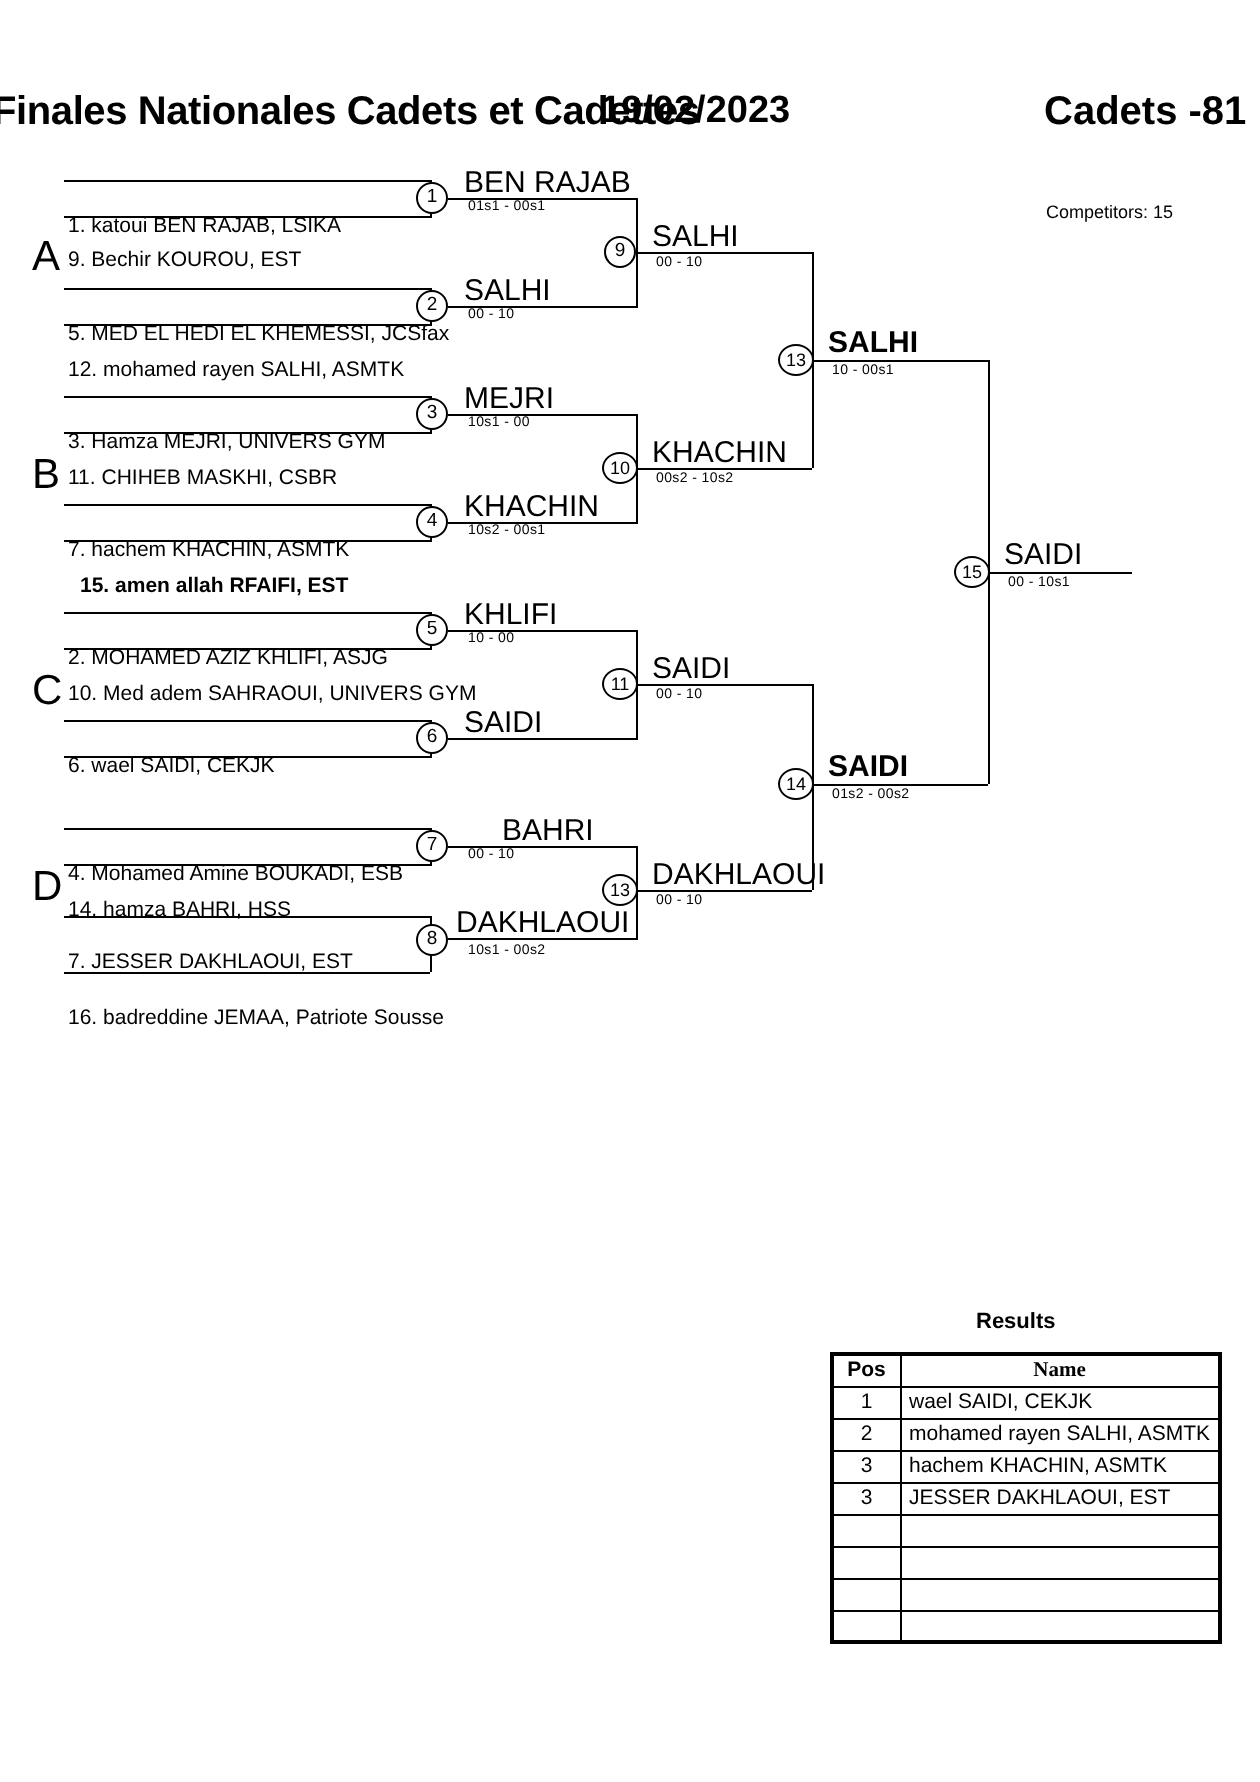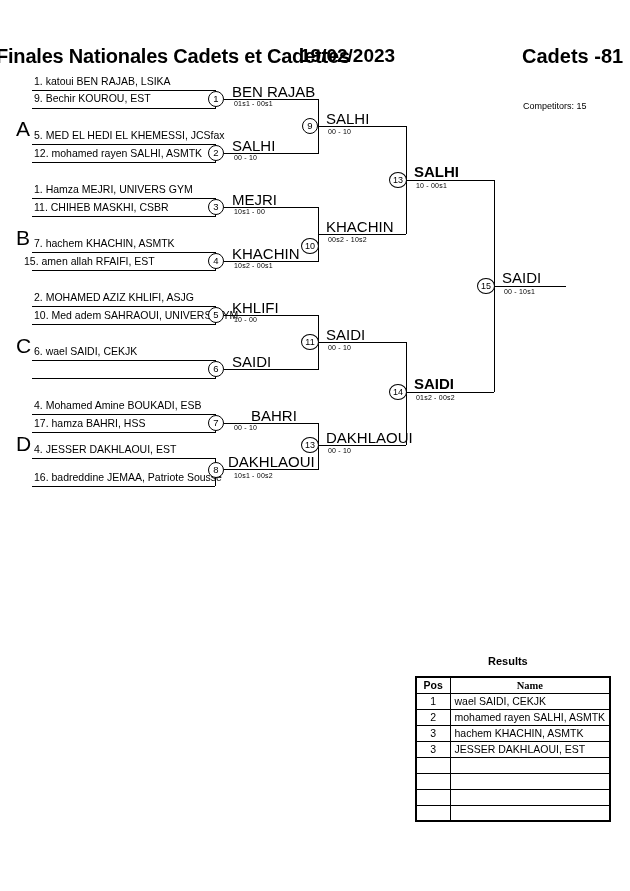--- a/index.html
+++ b/index.html
@@ -8,21 +8,21 @@
 
   .abs{position:absolute;}
 
   
   #event-title{left:-4px;top:45px;font-size:20px;font-weight:bold;white-space:nowrap;letter-spacing:-0.2px;}
   #event-date{left:300px;top:45px;font-size:19px;font-weight:bold;white-space:nowrap;}
   #category-title{left:522px;top:45px;font-size:20px;font-weight:bold;white-space:nowrap;}
   #competitors-count{left:523px;top:69px;font-size:9px;white-space:nowrap;margin-top:32px;}
 
   
-  .seed-label{font-size:10.5px;white-space:nowrap;line-height:11px;}
+  .seed-label{font-size:10.5px;white-space:nowrap;line-height:11px;margin-top:32px;}
   .hline{background:#000;height:1px;}
   .vline{background:#000;width:1px;}
   .winner-name{font-size:15px;white-space:nowrap;line-height:11px;}
   .winner-name.bold{font-weight:bold;}
   .score{font-size:7px;white-space:nowrap;line-height:8px;letter-spacing:0.2px;}
   .group-letter{font-size:21px;line-height:21px;}
 
   .match-num{
     width:16px;height:16px;border:1px solid #000;border-radius:50%;
     background:#fff;font-size:9.5px;line-height:14px;text-align:center;
@@ -66,33 +66,33 @@
 <div class="abs seed-label" style="left:34px;top:130px;">5. MED EL HEDI EL KHEMESSI, JCSfax</div>
 <div class="abs hline" style="left:32px;top:144px;width:183px;"></div>
 <div class="abs seed-label" style="left:34px;top:148px;">12. mohamed rayen SALHI, ASMTK</div>
 <div class="abs hline" style="left:32px;top:162px;width:183px;"></div>
 <div class="abs vline" style="left:215px;top:144px;height:19px;"></div>
 <div class="abs match-num" style="left:208px;top:145px;">2</div>
 <div class="abs winner-name" style="left:232px;top:140px;">SALHI</div>
 <div class="abs hline" style="left:224px;top:153px;width:95px;"></div>
 <div class="abs score" style="left:234px;top:154px;">00 - 10</div>
 
-<div class="abs seed-label" style="left:34px;top:184px;">1. Hamza MEJRI, UNIVERS GYM</div>
+<div class="abs seed-label" style="left:34px;top:184px;">3. Hamza MEJRI, UNIVERS GYM</div>
 <div class="abs hline" style="left:32px;top:198px;width:183px;"></div>
 <div class="abs seed-label" style="left:34px;top:202px;">11. CHIHEB MASKHI, CSBR</div>
 <div class="abs hline" style="left:32px;top:216px;width:183px;"></div>
 <div class="abs vline" style="left:215px;top:198px;height:19px;"></div>
 <div class="abs match-num" style="left:208px;top:199px;">3</div>
 <div class="abs winner-name" style="left:232px;top:194px;">MEJRI</div>
 <div class="abs hline" style="left:224px;top:207px;width:95px;"></div>
 <div class="abs score" style="left:234px;top:208px;">10s1 - 00</div>
 
 <div class="abs seed-label" style="left:34px;top:238px;">7. hachem KHACHIN, ASMTK</div>
 <div class="abs hline" style="left:32px;top:252px;width:183px;"></div>
-<div class="abs seed-label" style="left:24px;top:256px;">15. amen allah RFAIFI, EST</div>
+<div class="abs seed-label" style="left:40px;top:256px;font-weight:bold;">15. amen allah RFAIFI, EST</div>
 <div class="abs hline" style="left:32px;top:270px;width:183px;"></div>
 <div class="abs vline" style="left:215px;top:252px;height:19px;"></div>
 <div class="abs match-num" style="left:208px;top:253px;">4</div>
 <div class="abs winner-name" style="left:232px;top:248px;">KHACHIN</div>
 <div class="abs hline" style="left:224px;top:261px;width:95px;"></div>
 <div class="abs score" style="left:234px;top:262px;">10s2 - 00s1</div>
 
 <div class="abs seed-label" style="left:34px;top:292px;">2. MOHAMED AZIZ KHLIFI, ASJG</div>
 <div class="abs hline" style="left:32px;top:306px;width:183px;"></div>
 <div class="abs seed-label" style="left:34px;top:310px;">10. Med adem SAHRAOUI, UNIVERS GYM</div>
@@ -108,46 +108,46 @@
 <div class="abs seed-label" style="left:34px;top:364px;"></div>
 <div class="abs hline" style="left:32px;top:378px;width:183px;"></div>
 <div class="abs vline" style="left:215px;top:360px;height:19px;"></div>
 <div class="abs match-num" style="left:208px;top:361px;">6</div>
 <div class="abs winner-name" style="left:232px;top:356px;">SAIDI</div>
 <div class="abs hline" style="left:224px;top:369px;width:95px;"></div>
 <div class="abs score" style="left:234px;top:370px;"></div>
 
 <div class="abs seed-label" style="left:34px;top:400px;">4. Mohamed Amine BOUKADI, ESB</div>
 <div class="abs hline" style="left:32px;top:414px;width:183px;"></div>
-<div class="abs seed-label" style="left:34px;top:418px;">17. hamza BAHRI, HSS</div>
+<div class="abs seed-label" style="left:34px;top:418px;">14. hamza BAHRI, HSS</div>
 <div class="abs hline" style="left:32px;top:432px;width:183px;"></div>
 <div class="abs vline" style="left:215px;top:414px;height:19px;"></div>
 <div class="abs match-num" style="left:208px;top:415px;">7</div>
 <div class="abs winner-name" style="left:232px;top:410px;margin-left:19px;">BAHRI</div>
 <div class="abs hline" style="left:224px;top:423px;width:95px;"></div>
 <div class="abs score" style="left:234px;top:424px;">00 - 10</div>
 
-<div class="abs seed-label" style="left:34px;top:444px;">4. JESSER DAKHLAOUI, EST</div>
+<div class="abs seed-label" style="left:34px;top:444px;">7. JESSER DAKHLAOUI, EST</div>
 <div class="abs hline" style="left:32px;top:458px;width:183px;"></div>
 <div class="abs seed-label" style="left:34px;top:472px;">16. badreddine JEMAA, Patriote Sousse</div>
 <div class="abs hline" style="left:32px;top:486px;width:183px;"></div>
 <div class="abs vline" style="left:215px;top:458px;height:28px;"></div>
 <div class="abs match-num" style="left:208px;top:462px;">8</div>
 <div class="abs winner-name" style="left:228px;top:456px;">DAKHLAOUI</div>
 <div class="abs hline" style="left:224px;top:469px;width:95px;"></div>
 <div class="abs score" style="left:234px;top:472px;">10s1 - 00s2</div>
 
 <div class="abs vline" style="left:318px;top:99px;height:55px;"></div>
 <div class="abs match-num" style="left:302px;top:118px;">9</div>
 <div class="abs winner-name" style="left:326px;top:113px;">SALHI</div>
 <div class="abs hline" style="left:318px;top:126px;width:88px;"></div>
 <div class="abs score" style="left:328px;top:128px;">00 - 10</div>
 
 <div class="abs vline" style="left:318px;top:207px;height:55px;"></div>
-<div class="abs match-num wide" style="left:301px;top:226px;margin-top:12px;">10</div>
+<div class="abs match-num wide" style="left:301px;top:226px;">10</div>
 <div class="abs winner-name" style="left:326px;top:221px;">KHACHIN</div>
 <div class="abs hline" style="left:318px;top:234px;width:88px;"></div>
 <div class="abs score" style="left:328px;top:236px;">00s2 - 10s2</div>
 
 <div class="abs vline" style="left:318px;top:315px;height:55px;"></div>
 <div class="abs match-num wide" style="left:301px;top:334px;">11</div>
 <div class="abs winner-name" style="left:326px;top:329px;">SAIDI</div>
 <div class="abs hline" style="left:318px;top:342px;width:88px;"></div>
 <div class="abs score" style="left:328px;top:344px;">00 - 10</div>
 

